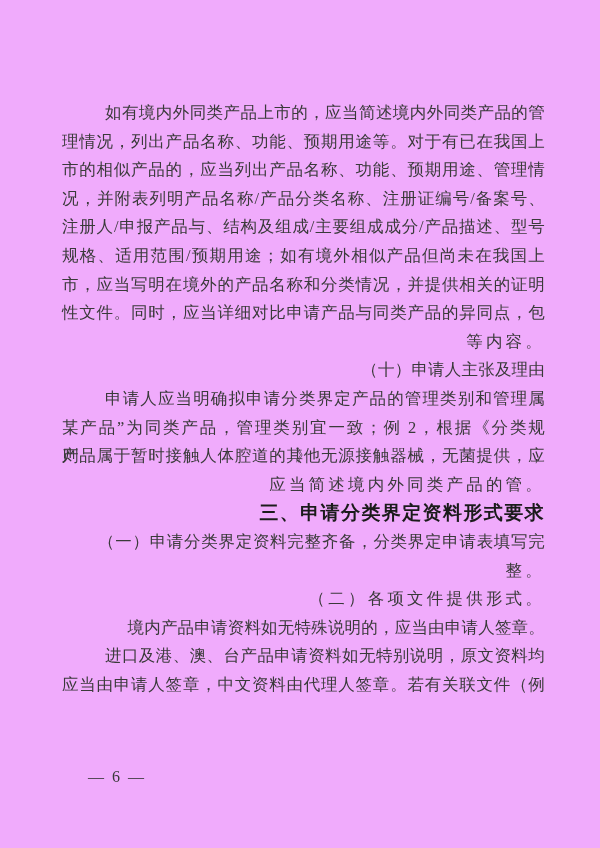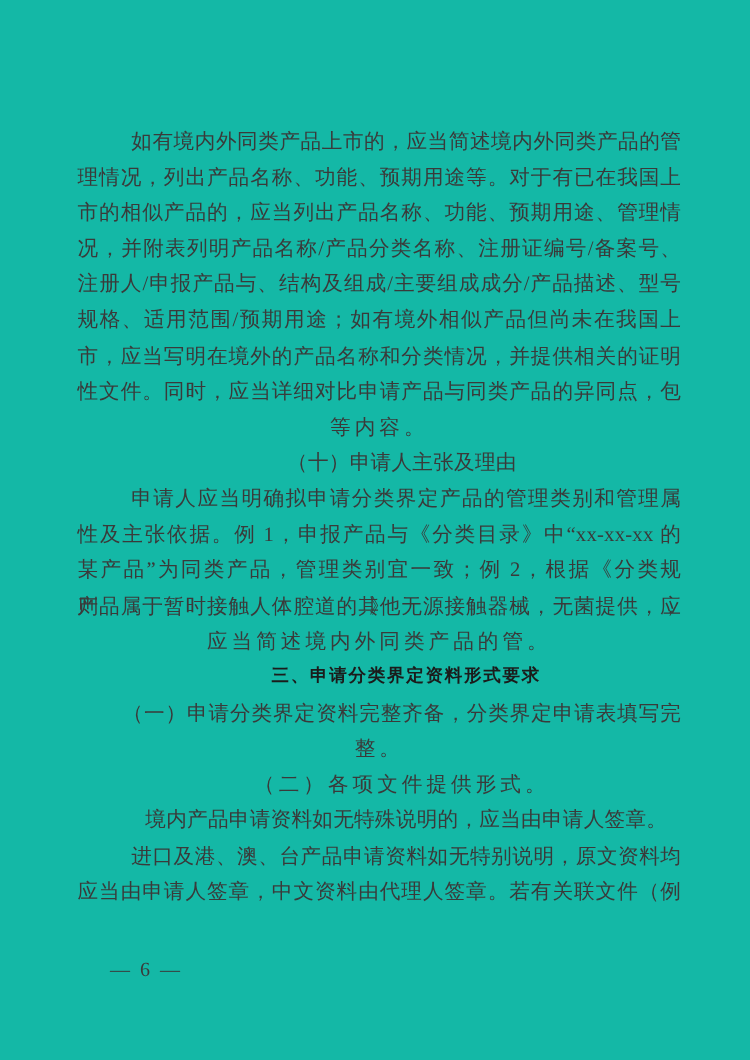--- a/index.html
+++ b/index.html
@@ -4,49 +4,49 @@
 <style>
   html, body {
     margin: 0;
     padding: 0;
     background: #ffffff;
   }
   .page {
     position: relative;
     width: 600px;
     height: 848px;
-    background: #14b8a6;
+    background: #f0abfc;
     overflow: hidden;
     font-family: "Liberation Serif", "DejaVu Serif", serif;
   }
   .content {
     position: absolute;
     left: 62px;
     top: 99px;
     width: 483px;
   }
   .line {
     height: 28.6px;
     line-height: 28.6px;
     font-size: 16.5px;
     color: #3a3a3a;
     letter-spacing: 0.2px;
-    text-align: center;
+    text-align: right;
   }
   .just {
     text-align: justify;
     text-align-last: justify;
   }
   .ind  { text-indent: 43px; }
   .indp { text-indent: 36px; }
   .spread { letter-spacing: 3.2px; }
   .heading {
     font-family: Liberation Serif, serif;
     font-weight: 700;
-    font-size: 14px;
+    font-size: 19px;
     color: #1b1b1b;
     letter-spacing: 1.4px;
     text-indent: 43px;
   }
   .footer {
     position: absolute;
     left: 88px;
     top: 767px;
     font-size: 16px;
     line-height: 20px;
@@ -64,21 +64,20 @@
     <div class="line just">理情况，列出产品名称、功能、预期用途等。对于有已在我国上</div>
     <div class="line just">市的相似产品的，应当列出产品名称、功能、预期用途、管理情</div>
     <div class="line just">况，并附表列明产品名称/产品分类名称、注册证编号/备案号、</div>
     <div class="line just">注册人/申报产品与、结构及组成/主要组成成分/产品描述、型号</div>
     <div class="line just">规格、适用范围/预期用途；如有境外相似产品但尚未在我国上</div>
     <div class="line just">市，应当写明在境外的产品名称和分类情况，并提供相关的证明</div>
     <div class="line just">性文件。同时，应当详细对比申请产品与同类产品的异同点，包</div>
     <div class="line spread">等内容。</div>
     <div class="line indp">（十）申请人主张及理由</div>
     <div class="line just ind">申请人应当明确拟申请分类界定产品的管理类别和管理属</div>
-    <div class="line just">性及主张依据。例 1，申报产品与《分类目录》中“xx-xx-xx 的</div>
     <div class="line just">某产品”为同类产品，管理类别宜一致；例 2，根据《分类规则》，</div>
     <div class="line just">产品属于暂时接触人体腔道的其他无源接触器械，无菌提供，应</div>
     <div class="line spread">应当简述境内外同类产品的管。</div>
     <div class="line heading">三、申请分类界定资料形式要求</div>
     <div class="line just indp">（一）申请分类界定资料完整齐备，分类界定申请表填写完</div>
     <div class="line spread">整。</div>
     <div class="line indp spread">（二）各项文件提供形式。</div>
     <div class="line ind">境内产品申请资料如无特殊说明的，应当由申请人签章。</div>
     <div class="line just ind">进口及港、澳、台产品申请资料如无特别说明，原文资料均</div>
     <div class="line just">应当由申请人签章，中文资料由代理人签章。若有关联文件（例</div>

